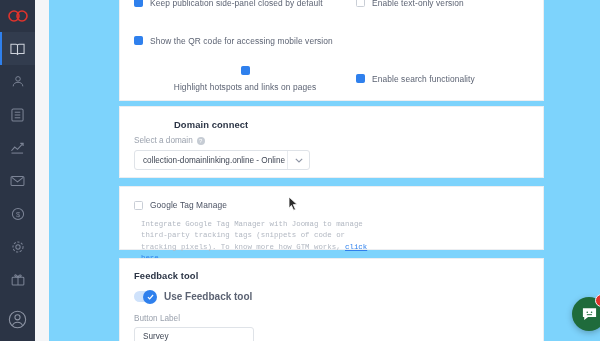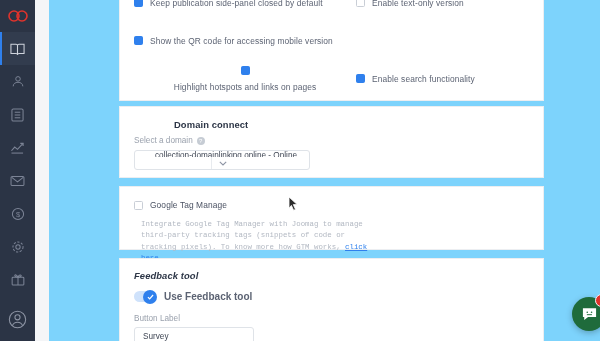--- a/index.html
+++ b/index.html
@@ -102,21 +102,21 @@
     font-size: 9.4px; font-weight: bold; color: #2b3445; letter-spacing: .1px;
   }
   .field-label {
     font-size: 8.2px; color: #9aa1ad;
     display: flex; align-items: center; gap: 4px;
   }
   .select-box {
     width: 176px; height: 20px;
     border: 1px solid #dfe3e8; border-radius: 3px;
     background: #fff;
-    display: flex; align-items: center; flex-direction: column;
+    display: flex; align-items: center;
   }
   .select-value {
     flex: 1 1 auto; padding-left: 8px;
     font-size: 8.2px; color: #3f4654; white-space: nowrap; overflow: hidden;
   }
   .select-caret {
     width: 22px; height: 100%;
     border-left: 1px solid #e8ebef;
     display: flex; align-items: center; justify-content: center;
   }
@@ -312,21 +312,21 @@
     <div class="chk-row" style="position:absolute;left:14px;top:13px;">
       <span class="chk-box"></span>
       <span class="chk-label" style="color:#4b5263;">Google Tag Manage</span>
     </div>
     <div class="gtm-desc" style="position:absolute;left:21px;top:32px;">
       <span>Integrate Google Tag Manager with Joomag to manage third-party tracking tags (snippets of code or tracking pixels). To know more how GTM works, </span><a href="#">click here</a><span>.</span>
     </div>
   </div>
 
   <div class="card" id="card-feedback">
-    <div class="sec-title" style="position:absolute;left:14px;top:11px;font-style:italic;">Feedback tool</div>
+    <div class="sec-title" style="position:absolute;left:14px;top:11px;">Feedback tool</div>
 
     <div style="position:absolute;left:14px;top:32px;display:flex;align-items:center;gap:8px;">
       <span class="toggle">
         <span class="knob">
           <svg width="7" height="6" viewBox="0 0 8 7">
             <polyline points="1,3.6 3,5.6 7,1.2" fill="none" stroke="#ffffff" stroke-width="1.4"></polyline>
           </svg>
         </span>
       </span>
       <span class="toggle-label">Use Feedback tool</span>

